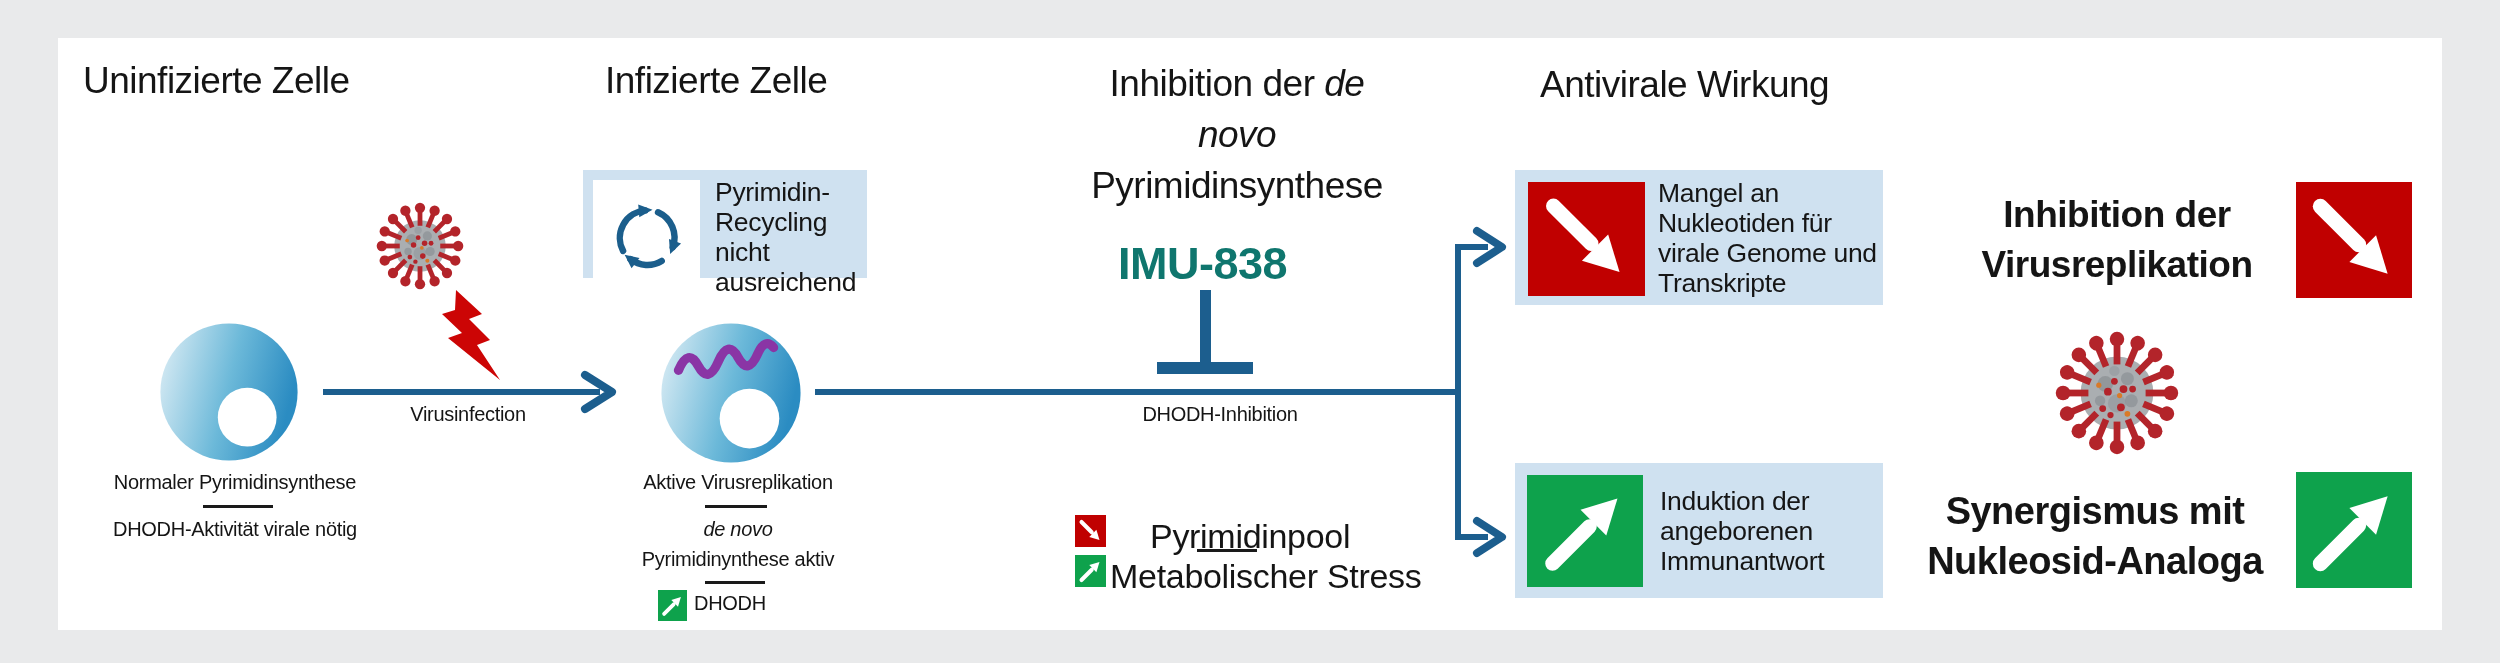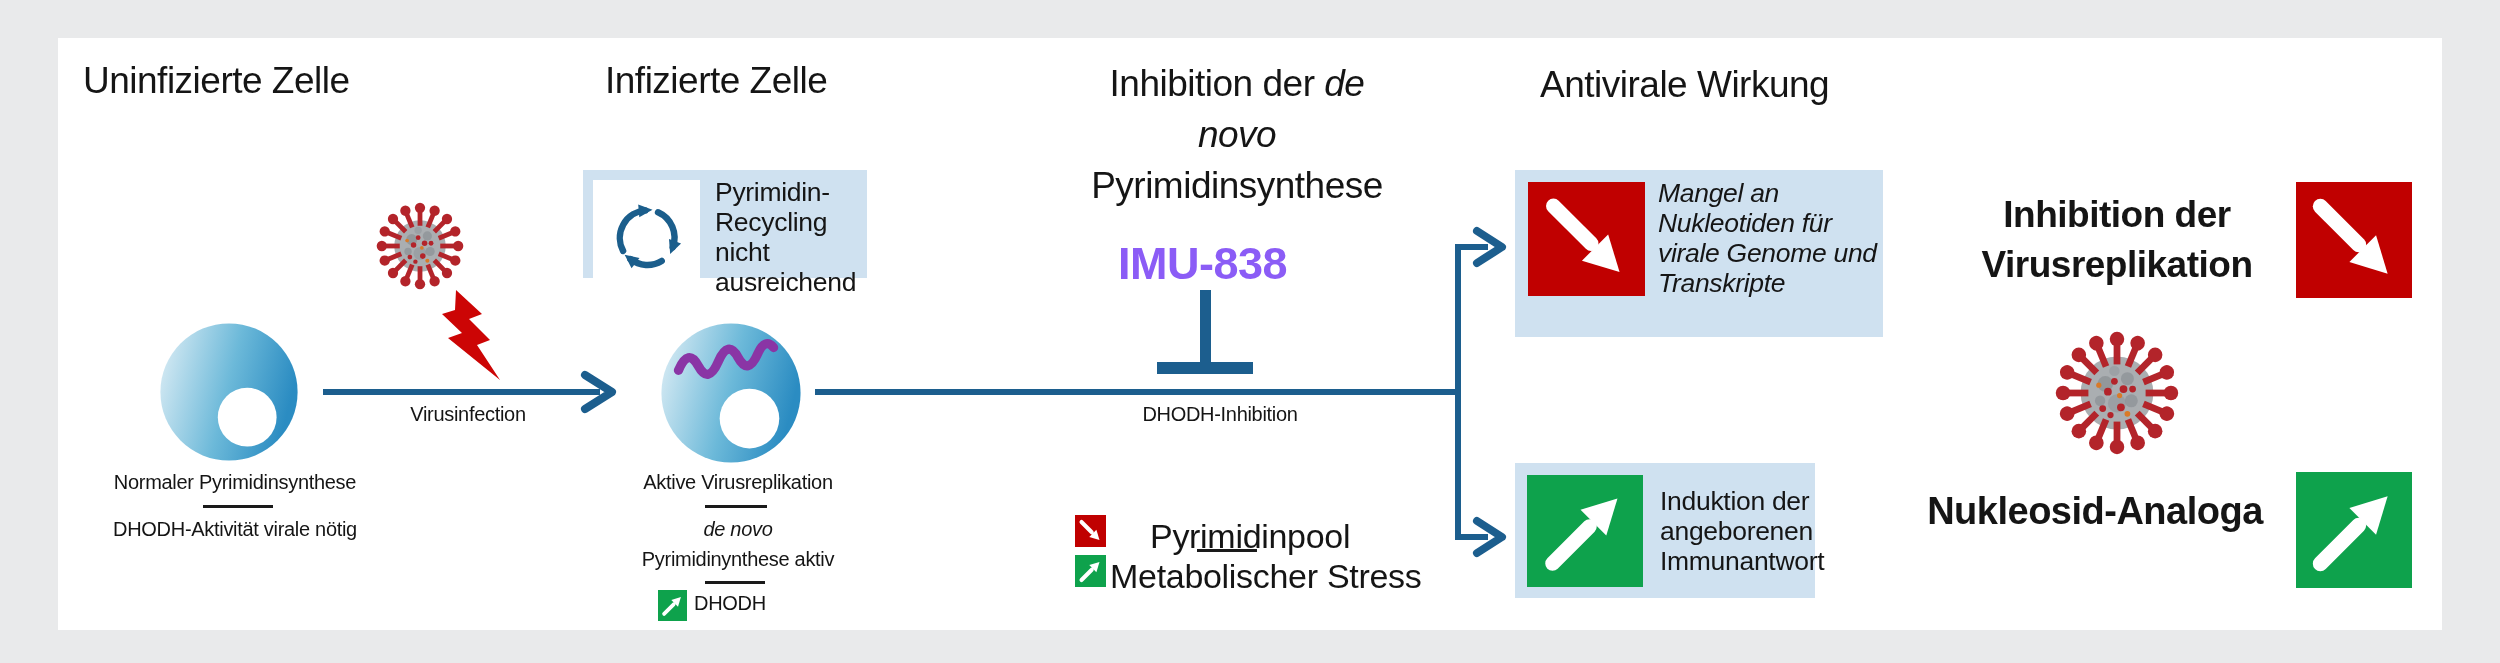--- a/index.html
+++ b/index.html
@@ -4,21 +4,21 @@
 <style>
   html,body{margin:0;padding:0;}
   .canvas{position:relative;width:2500px;height:663px;background:#e9eaeb;
           font-family:"Liberation Sans",sans-serif;color:#151515;overflow:hidden;}
   .abs{position:absolute;}
   .panel{left:58px;top:38px;width:2384px;height:592px;background:#ffffff;}
   .heading{font-size:37px;letter-spacing:-0.5px;white-space:nowrap;}
   .heading-block{text-align:center;font-size:37px;letter-spacing:-0.5px;line-height:51px;}
   .body-text{font-size:20px;letter-spacing:-0.3px;white-space:nowrap;}
   .center-block{text-align:center;}
-  .drug-name{font-size:45px;font-weight:bold;color:#8b5cf6;letter-spacing:-0.5px;text-align:center;}
+  .drug-name{font-size:45px;font-weight:bold;color:#0f766e;letter-spacing:-0.5px;text-align:center;}
   .lightblue-box{background:#cfe1f0;}
   .box-text{font-size:26.5px;line-height:30px;letter-spacing:-0.3px;}
   .sq-red{background:#c00000;}
   .sq-green{background:#0ea24c;}
   .result-label{font-weight:bold;text-align:center;letter-spacing:-0.5px;}
   .underline-mark{background:#1a1a1a;height:3px;}
   .legend-row-text{font-size:34px;letter-spacing:-0.3px;white-space:nowrap;}
   .italic{font-style:italic;}
   svg{display:block;}
 </style>
@@ -175,35 +175,35 @@
   </div>
   <div class="abs legend-row-text" style="left:1150px;top:517px;">Pyrimidinpool</div>
   <div class="abs underline-mark" style="left:1197px;top:549px;width:60px;"></div>
   <div class="abs sq-green" style="left:1075px;top:555px;width:31px;height:32px;">
     <svg width="31" height="32" viewBox="0 0 100 100">
         <use href="#arr-ur"></use>
       </svg>
   </div>
   <div class="abs legend-row-text" style="left:1110px;top:557px;">Metabolischer Stress</div>
 
-  <div class="abs lightblue-box" style="left:1515px;top:170px;width:368px;height:167px;font-style:italic;">
+  <div class="abs lightblue-box" style="left:1515px;top:170px;width:368px;height:135px;">
     <div class="abs sq-red" style="left:13px;top:12px;width:117px;height:114px;">
       <svg width="117" height="114" viewBox="0 0 100 100">
           <use href="#arr-dr"></use>
         </svg>
     </div>
     <div class="abs box-text" style="left:143px;top:8px;">
       <div>Mangel an</div>
       <div>Nukleotiden für</div>
       <div>virale Genome und</div>
       <div>Transkripte</div>
     </div>
   </div>
 
-  <div class="abs lightblue-box" style="left:1515px;top:463px;width:300px;height:135px;">
+  <div class="abs lightblue-box" style="left:1515px;top:463px;width:368px;height:135px;">
     <div class="abs sq-green" style="left:12px;top:12px;width:116px;height:112px;">
       <svg width="116" height="112" viewBox="0 0 100 100">
           <use href="#arr-ur"></use>
         </svg>
     </div>
     <div class="abs box-text" style="left:145px;top:23px;">
       <div>Induktion der</div>
       <div>angeborenen</div>
       <div>Immunantwort</div>
     </div>
@@ -217,20 +217,21 @@
     <svg width="116" height="116" viewBox="0 0 100 100">
         <use href="#arr-dr"></use>
       </svg>
   </div>
 
   <svg class="abs" style="left:2052px;top:328px;" width="130" height="130" viewBox="0 0 100 100">
     <use href="#virus-def"></use>
   </svg>
 
   <div class="abs result-label" style="left:1925px;top:486px;width:340px;font-size:38px;line-height:50px;">
+    <div>Synergismus mit</div>
     <div>Nukleosid-Analoga</div>
   </div>
   <div class="abs sq-green" style="left:2296px;top:472px;width:116px;height:116px;">
     <svg width="116" height="116" viewBox="0 0 100 100">
         <use href="#arr-ur"></use>
       </svg>
   </div>
 
 </div>
 

